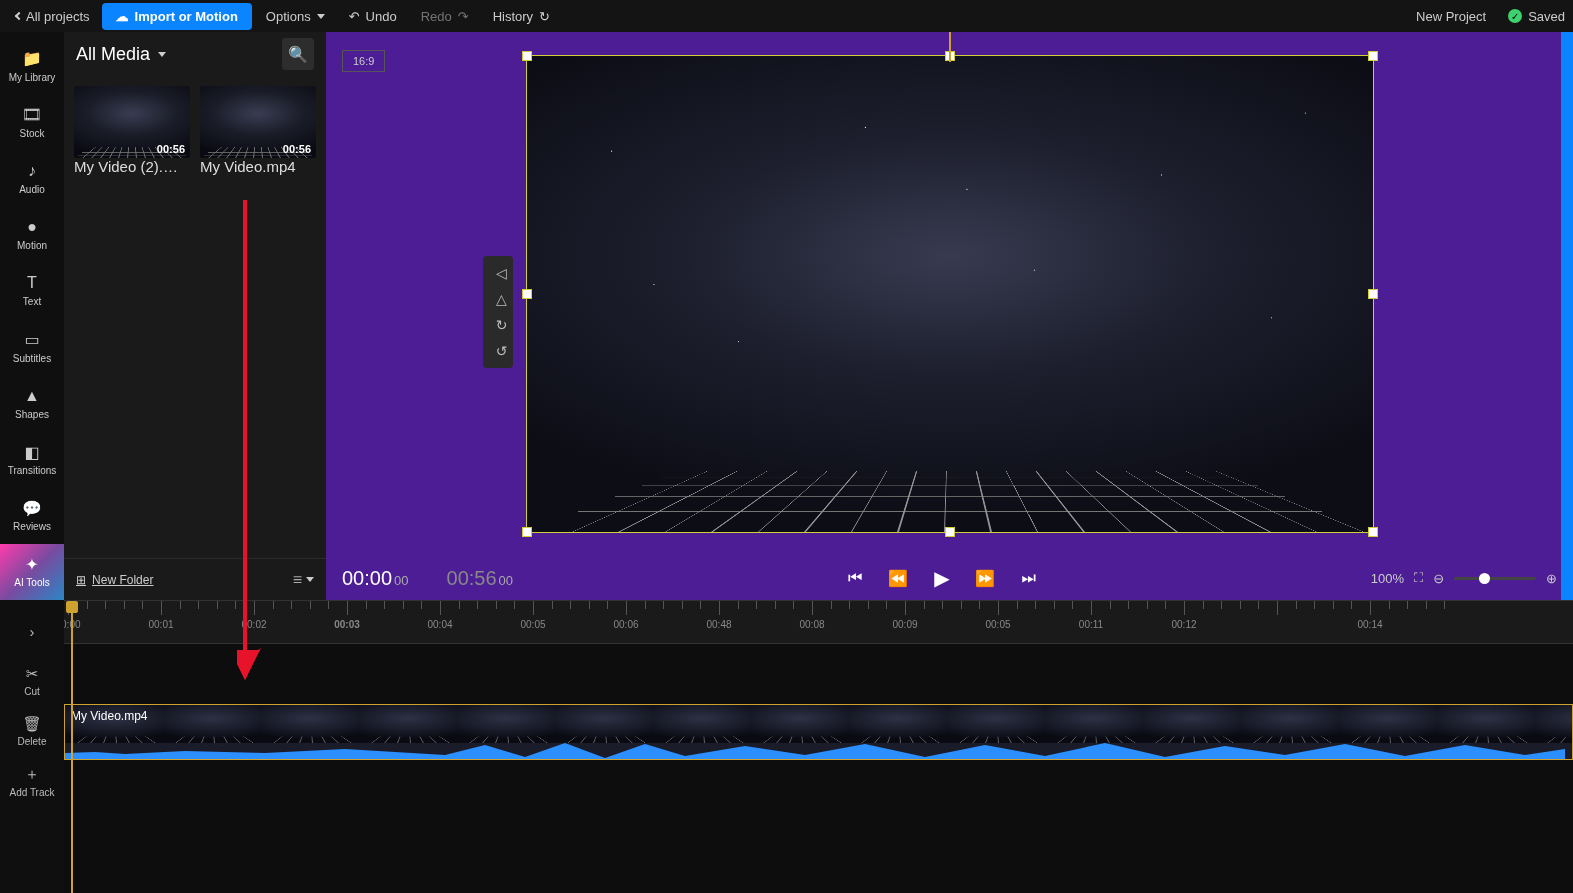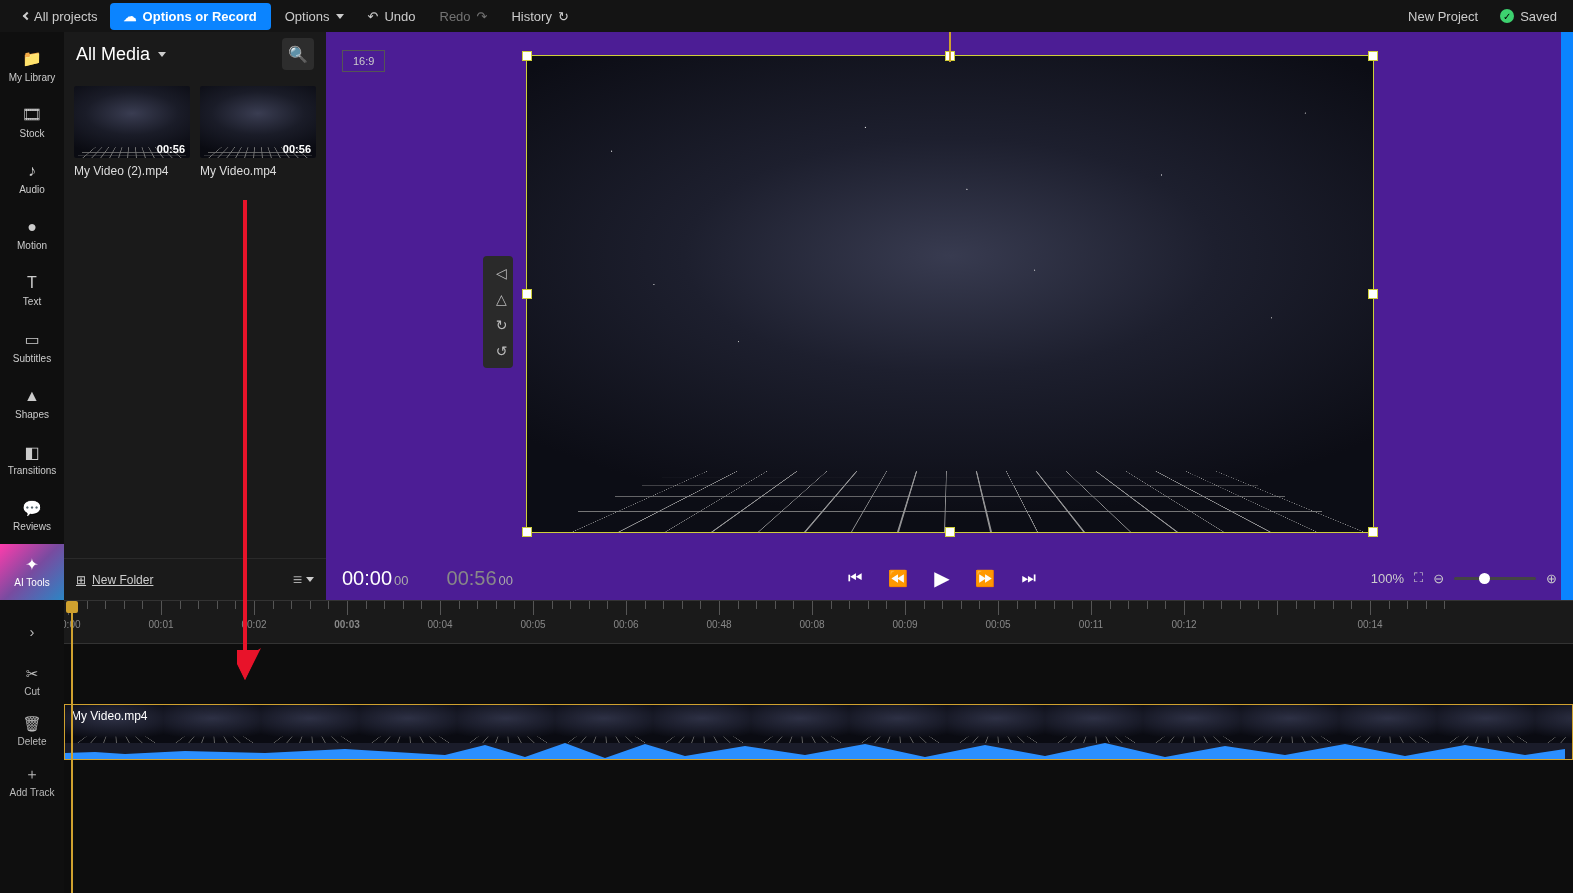--- a/index.html
+++ b/index.html
@@ -1,17 +1,17 @@
 <!DOCTYPE html>
 <html><head>
 <meta charset="utf-8">
 <style>
 *{margin:0;padding:0;box-sizing:border-box;font-family:-apple-system,BlinkMacSystemFont,"Segoe UI",sans-serif}
 body{background:#0a0a0a;color:#fff;overflow:hidden;width:1573px;height:893px;position:relative}
-.topbar{height:32px;background:#141414;display:flex;align-items:center;padding:0 16px;gap:4px;font-size:13px}
+.topbar{height:32px;background:#141414;display:flex;align-items:center;padding:0 8px;gap:4px;font-size:13px}
 .back-link{color:#ccc;display:flex;align-items:center;gap:4px;padding:4px 8px;cursor:pointer}
 .chev-left{display:inline-block;width:6px;height:6px;border-left:2px solid #ccc;border-bottom:2px solid #ccc;transform:rotate(45deg)}
 .btn-primary{background:#0b84ff;color:#fff;border:none;border-radius:4px;padding:6px 14px;font-size:13px;display:flex;align-items:center;gap:6px;cursor:pointer;font-weight:600}
 .options{color:#ccc;padding:4px 10px;display:flex;align-items:center;gap:6px;cursor:pointer}
 .chev-down{width:0;height:0;border-left:4px solid transparent;border-right:4px solid transparent;border-top:5px solid #ccc}
 .tool-link{color:#ccc;padding:4px 10px;display:flex;align-items:center;gap:6px;cursor:pointer}
 .tool-link.disabled{color:#737373}
 .spacer{flex:1}
 .saved{color:#ccc;display:flex;align-items:center;gap:6px}
 .check-circle{width:14px;height:14px;background:#3dd16f;border-radius:50%;display:inline-flex;align-items:center;justify-content:center;font-size:10px;color:#000}
@@ -22,21 +22,21 @@
 .sb-icon{width:20px;height:18px;display:flex;align-items:center;justify-content:center;font-size:16px}
 .media-panel{width:262px;background:#1a1a1a;display:flex;flex-direction:column}
 .media-head{height:44px;display:flex;align-items:center;padding:0 12px;gap:8px}
 .dd{color:#fff;display:flex;align-items:center;gap:8px;cursor:pointer;font-size:18px}
 .search-btn{width:32px;height:32px;background:#2d2d2d;border-radius:4px;display:flex;align-items:center;justify-content:center;cursor:pointer;margin-left:auto}
 .media-grid{flex:1;padding:10px;display:flex;gap:10px;align-content:flex-start;flex-wrap:wrap}
 .clip{width:116px;cursor:pointer}
 .thumb{width:116px;height:72px;background:radial-gradient(ellipse 80% 60% at 50% 38%,#3a3d52 0%,#1a1c28 50%,#0a0b12 100%);border-radius:2px;position:relative;overflow:hidden}
 .thumb::after{content:"";position:absolute;bottom:0;left:0;right:0;height:35%;background:repeating-linear-gradient(90deg,transparent 0,transparent 8px,#777 8px,#777 9px),repeating-linear-gradient(0deg,transparent 0,transparent 5px,#777 5px,#777 6px);transform:perspective(60px) rotateX(55deg);transform-origin:bottom}
 .dur{position:absolute;bottom:3px;right:5px;color:#fff;font-size:11px;font-weight:600;z-index:2}
-.clip-name{color:#ddd;font-size:12px;margin-top:6px;white-space:nowrap;overflow:hidden;text-overflow:ellipsis}
+.clip-name{color:#ddd;font-size:15px;white-space:nowrap;overflow:hidden;text-overflow:ellipsis}
 .media-foot{height:42px;border-top:1px solid #2a2a2a;display:flex;align-items:center;padding:0 12px}
 .new-folder{color:#ccc;font-size:12px;text-decoration:underline;display:flex;align-items:center;gap:6px;cursor:pointer}
 .filter-icon{margin-left:auto;color:#aaa;display:flex;align-items:center;gap:4px}
 .preview-area{flex:1;background:#4c1d95;display:flex;flex-direction:column;position:relative}
 .canvas-wrap{flex:1;display:flex;align-items:center;justify-content:center;position:relative}
 .aspect-badge{position:absolute;top:18px;left:16px;border:1px solid #555;padding:4px 10px;font-size:11px;color:#ccc}
 .canvas{width:848px;height:478px;background:radial-gradient(ellipse 70% 55% at 50% 42%,#383b50 0%,#1d1f2e 45%,#0c0d15 100%);position:relative;border:1px solid #cfcf3a}
 .canvas-grid{position:absolute;bottom:0;left:0;right:0;height:42%;background:repeating-linear-gradient(90deg,transparent 0,transparent 45px,#aaa 45px,#aaa 46.5px),linear-gradient(transparent 0,transparent 15%,#888 15%,#888 15.5%,transparent 15.5%,transparent 32%,#888 32%,#888 32.5%,transparent 32.5%,transparent 52%,#888 52%,#888 52.5%,transparent 52.5%,transparent 75%,#888 75%,#888 75.5%,transparent 75.5%);transform:perspective(320px) rotateX(62deg);transform-origin:bottom;opacity:0.85}
 .stars{position:absolute;inset:0;background-image:radial-gradient(1px 1px at 10% 20%,#fff,transparent),radial-gradient(1px 1px at 25% 60%,#ccc,transparent),radial-gradient(1px 1px at 40% 15%,#fff,transparent),radial-gradient(1px 1px at 60% 45%,#ddd,transparent),radial-gradient(1px 1px at 75% 25%,#fff,transparent),radial-gradient(1px 1px at 88% 55%,#ccc,transparent),radial-gradient(1px 1px at 15% 48%,#ddd,transparent),radial-gradient(1px 1px at 52% 28%,#fff,transparent),radial-gradient(1px 1px at 92% 12%,#ccc,transparent)}
 .handle{position:absolute;width:10px;height:10px;background:#fff;border:1px solid #cfcf3a}
@@ -77,21 +77,21 @@
 </head>
 <body>
 
 <div class="topbar">
   <div class="back-link">
       <span class="chev-left"></span>
       <span>All projects</span>
     </div>
   <button class="btn-primary">
       <span>☁</span>
-      <span>Options or Record</span>
+      <span>Import or Motion</span>
     </button>
   <div class="options">
       <span>Options</span>
       <span class="chev-down"></span>
     </div>
   <div class="tool-link">
       <span>↶</span>
       <span>Undo</span>
     </div>
   <div class="tool-link disabled">

